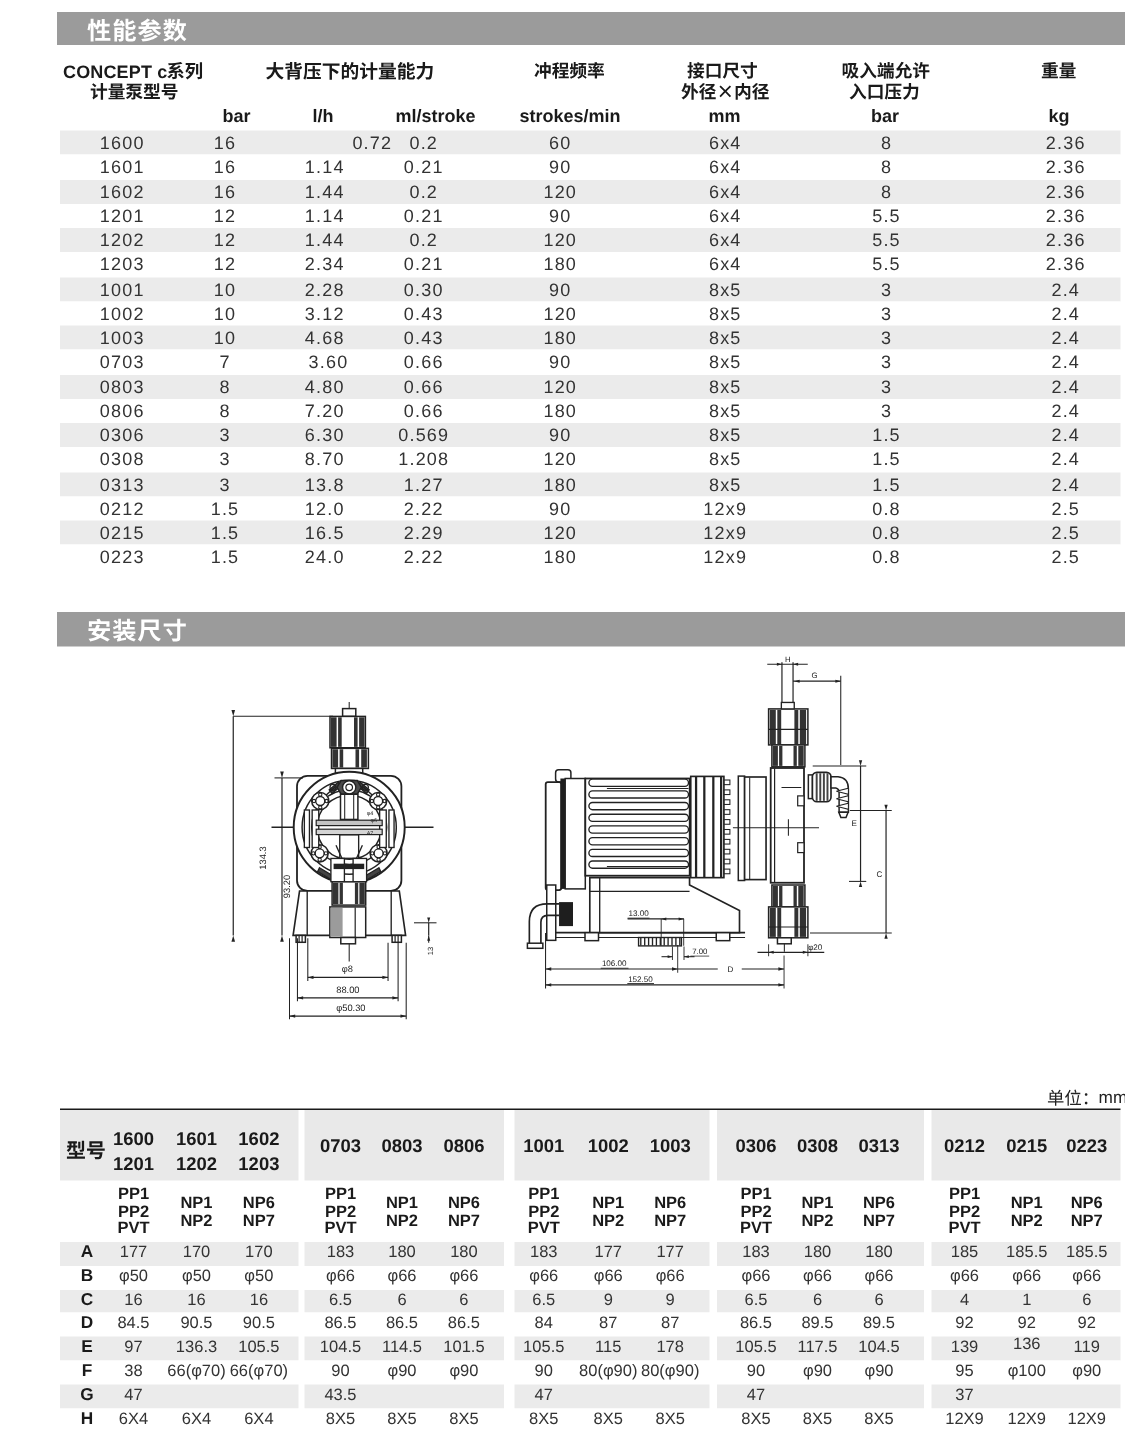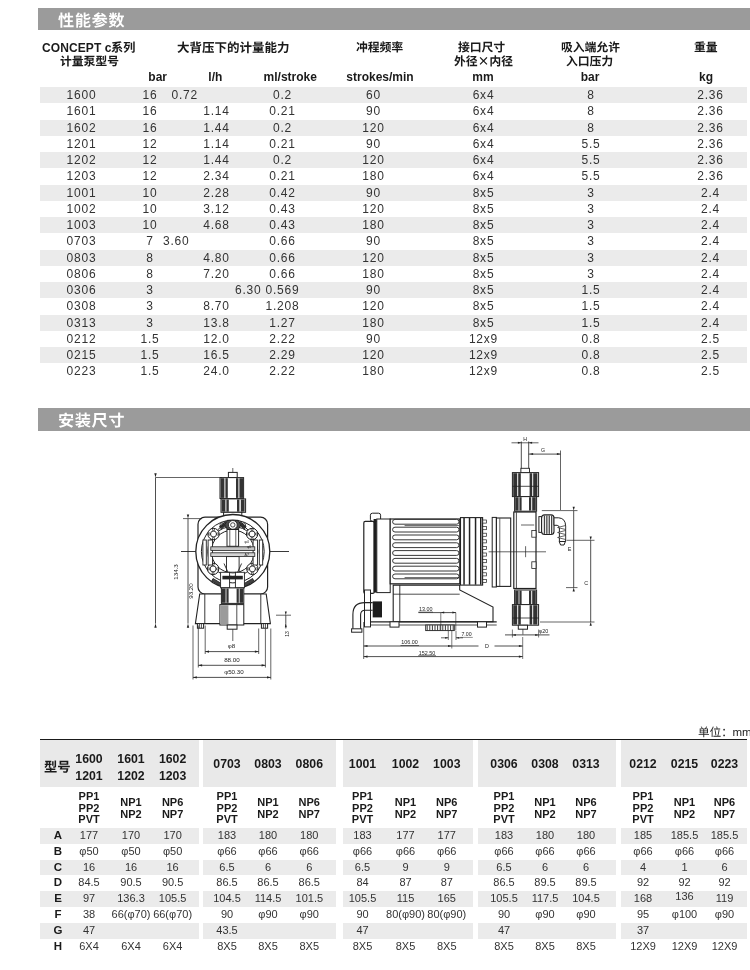--- a/index.html
+++ b/index.html
@@ -82,21 +82,21 @@
 <div class="abs bh" style="left:155.3px;top:70px;width:120px;font-size:12px;text-align:center">l/h</div>
 <div class="abs bh" style="left:230.3px;top:70px;width:120px;font-size:12px;text-align:center">ml/stroke</div>
 <div class="abs bh" style="left:320px;top:70px;width:120px;font-size:12px;text-align:center">strokes/min</div>
 <div class="abs bh" style="left:423px;top:70px;width:120px;font-size:12px;text-align:center">mm</div>
 <div class="abs bh" style="left:530px;top:70px;width:120px;font-size:12px;text-align:center">bar</div>
 <div class="abs bh" style="left:646px;top:70px;width:120px;font-size:12px;text-align:center">kg</div>
 
 <div class="abs" style="left:40px;top:87.0px;width:707px;height:16.25px;background:#ebebeb">
 <div class="abs v" style="left:-3.5px;top:0;width:90px;line-height:16.25px;text-align:center">1600</div>
 <div class="abs v" style="left:65.0px;top:0;width:90px;line-height:16.25px;text-align:center">16</div>
-<div class="abs v" style="left:131.5px;top:0;width:90px;line-height:16.25px;text-align:left">0.72</div>
+<div class="abs v" style="left:131.5px;top:0;width:90px;line-height:16.25px;text-align:right">0.72</div>
 <div class="abs v" style="left:197.5px;top:0;width:90px;line-height:16.25px;text-align:center">0.2</div>
 <div class="abs v" style="left:288.5px;top:0;width:90px;line-height:16.25px;text-align:center">60</div>
 <div class="abs v" style="left:398.5px;top:0;width:90px;line-height:16.25px;text-align:center">6x4</div>
 <div class="abs v" style="left:506.0px;top:0;width:90px;line-height:16.25px;text-align:center">8</div>
 <div class="abs v" style="left:625.5px;top:0;width:90px;line-height:16.25px;text-align:center">2.36</div>
 </div>
 
 <div class="abs" style="left:40px;top:103.2px;width:707px;height:16.25px;background:#ffffff">
 <div class="abs v" style="left:-3.5px;top:0;width:90px;line-height:16.25px;text-align:center">1601</div>
 <div class="abs v" style="left:65.0px;top:0;width:90px;line-height:16.25px;text-align:center">16</div>
@@ -149,21 +149,21 @@
 <div class="abs v" style="left:288.5px;top:0;width:90px;line-height:16.25px;text-align:center">180</div>
 <div class="abs v" style="left:398.5px;top:0;width:90px;line-height:16.25px;text-align:center">6x4</div>
 <div class="abs v" style="left:506.0px;top:0;width:90px;line-height:16.25px;text-align:center">5.5</div>
 <div class="abs v" style="left:625.5px;top:0;width:90px;line-height:16.25px;text-align:center">2.36</div>
 </div>
 
 <div class="abs" style="left:40px;top:184.5px;width:707px;height:16.25px;background:#ebebeb">
 <div class="abs v" style="left:-3.5px;top:0;width:90px;line-height:16.25px;text-align:center">1001</div>
 <div class="abs v" style="left:65.0px;top:0;width:90px;line-height:16.25px;text-align:center">10</div>
 <div class="abs v" style="left:131.5px;top:0;width:90px;line-height:16.25px;text-align:center">2.28</div>
-<div class="abs v" style="left:197.5px;top:0;width:90px;line-height:16.25px;text-align:center">0.42</div>
+<div class="abs v" style="left:197.5px;top:0;width:90px;line-height:16.25px;text-align:center">0.30</div>
 <div class="abs v" style="left:288.5px;top:0;width:90px;line-height:16.25px;text-align:center">90</div>
 <div class="abs v" style="left:398.5px;top:0;width:90px;line-height:16.25px;text-align:center">8x5</div>
 <div class="abs v" style="left:506.0px;top:0;width:90px;line-height:16.25px;text-align:center">3</div>
 <div class="abs v" style="left:625.5px;top:0;width:90px;line-height:16.25px;text-align:center">2.4</div>
 </div>
 
 <div class="abs" style="left:40px;top:200.8px;width:707px;height:16.25px;background:#ffffff">
 <div class="abs v" style="left:-3.5px;top:0;width:90px;line-height:16.25px;text-align:center">1002</div>
 <div class="abs v" style="left:65.0px;top:0;width:90px;line-height:16.25px;text-align:center">10</div>
 <div class="abs v" style="left:131.5px;top:0;width:90px;line-height:16.25px;text-align:center">3.12</div>
@@ -181,21 +181,21 @@
 <div class="abs v" style="left:197.5px;top:0;width:90px;line-height:16.25px;text-align:center">0.43</div>
 <div class="abs v" style="left:288.5px;top:0;width:90px;line-height:16.25px;text-align:center">180</div>
 <div class="abs v" style="left:398.5px;top:0;width:90px;line-height:16.25px;text-align:center">8x5</div>
 <div class="abs v" style="left:506.0px;top:0;width:90px;line-height:16.25px;text-align:center">3</div>
 <div class="abs v" style="left:625.5px;top:0;width:90px;line-height:16.25px;text-align:center">2.4</div>
 </div>
 
 <div class="abs" style="left:40px;top:233.2px;width:707px;height:16.25px;background:#ffffff">
 <div class="abs v" style="left:-3.5px;top:0;width:90px;line-height:16.25px;text-align:center">0703</div>
 <div class="abs v" style="left:65.0px;top:0;width:90px;line-height:16.25px;text-align:center">7</div>
-<div class="abs v" style="left:123px;top:0;width:90px;line-height:16.25px;text-align:left">3.60</div>
+<div class="abs v" style="left:134px;top:0;width:90px;line-height:16.25px;text-align:center">3.60</div>
 <div class="abs v" style="left:197.5px;top:0;width:90px;line-height:16.25px;text-align:center">0.66</div>
 <div class="abs v" style="left:288.5px;top:0;width:90px;line-height:16.25px;text-align:center">90</div>
 <div class="abs v" style="left:398.5px;top:0;width:90px;line-height:16.25px;text-align:center">8x5</div>
 <div class="abs v" style="left:506.0px;top:0;width:90px;line-height:16.25px;text-align:center">3</div>
 <div class="abs v" style="left:625.5px;top:0;width:90px;line-height:16.25px;text-align:center">2.4</div>
 </div>
 
 <div class="abs" style="left:40px;top:249.5px;width:707px;height:16.25px;background:#ebebeb">
 <div class="abs v" style="left:-3.5px;top:0;width:90px;line-height:16.25px;text-align:center">0803</div>
 <div class="abs v" style="left:65.0px;top:0;width:90px;line-height:16.25px;text-align:center">8</div>
@@ -214,21 +214,21 @@
 <div class="abs v" style="left:197.5px;top:0;width:90px;line-height:16.25px;text-align:center">0.66</div>
 <div class="abs v" style="left:288.5px;top:0;width:90px;line-height:16.25px;text-align:center">180</div>
 <div class="abs v" style="left:398.5px;top:0;width:90px;line-height:16.25px;text-align:center">8x5</div>
 <div class="abs v" style="left:506.0px;top:0;width:90px;line-height:16.25px;text-align:center">3</div>
 <div class="abs v" style="left:625.5px;top:0;width:90px;line-height:16.25px;text-align:center">2.4</div>
 </div>
 
 <div class="abs" style="left:40px;top:282.0px;width:707px;height:16.25px;background:#ebebeb">
 <div class="abs v" style="left:-3.5px;top:0;width:90px;line-height:16.25px;text-align:center">0306</div>
 <div class="abs v" style="left:65.0px;top:0;width:90px;line-height:16.25px;text-align:center">3</div>
-<div class="abs v" style="left:131.5px;top:0;width:90px;line-height:16.25px;text-align:right">6.30</div>
+<div class="abs v" style="left:131.5px;top:0;width:90px;line-height:16.25px;text-align:center">6.30</div>
 <div class="abs v" style="left:197.5px;top:0;width:90px;line-height:16.25px;text-align:center">0.569</div>
 <div class="abs v" style="left:288.5px;top:0;width:90px;line-height:16.25px;text-align:center">90</div>
 <div class="abs v" style="left:398.5px;top:0;width:90px;line-height:16.25px;text-align:center">8x5</div>
 <div class="abs v" style="left:506.0px;top:0;width:90px;line-height:16.25px;text-align:center">1.5</div>
 <div class="abs v" style="left:625.5px;top:0;width:90px;line-height:16.25px;text-align:center">2.4</div>
 </div>
 
 <div class="abs" style="left:40px;top:298.2px;width:707px;height:16.25px;background:#ffffff">
 <div class="abs v" style="left:-3.5px;top:0;width:90px;line-height:16.25px;text-align:center">0308</div>
 <div class="abs v" style="left:65.0px;top:0;width:90px;line-height:16.25px;text-align:center">3</div>
@@ -721,25 +721,25 @@
 
 <div class="abs bh" style="left:45px;top:891.3px;width:26px;font-size:11.5px;text-align:center;line-height:15.9px">E</div>
 <div class="abs v2" style="left:56.0px;top:891.3px;width:66px;line-height:15.9px;text-align:center">97</div>
 <div class="abs v2" style="left:98.0px;top:891.3px;width:66px;line-height:15.9px;text-align:center">136.3</div>
 <div class="abs v2" style="left:139.6px;top:891.3px;width:66px;line-height:15.9px;text-align:center">105.5</div>
 <div class="abs v2" style="left:194.0px;top:891.3px;width:66px;line-height:15.9px;text-align:center">104.5</div>
 <div class="abs v2" style="left:235.0px;top:891.3px;width:66px;line-height:15.9px;text-align:center">114.5</div>
 <div class="abs v2" style="left:276.3px;top:891.3px;width:66px;line-height:15.9px;text-align:center">101.5</div>
 <div class="abs v2" style="left:329.5px;top:891.3px;width:66px;line-height:15.9px;text-align:center">105.5</div>
 <div class="abs v2" style="left:372.5px;top:891.3px;width:66px;line-height:15.9px;text-align:center">115</div>
-<div class="abs v2" style="left:413.8px;top:891.3px;width:66px;line-height:15.9px;text-align:center">165</div>
+<div class="abs v2" style="left:413.8px;top:891.3px;width:66px;line-height:15.9px;text-align:center">178</div>
 <div class="abs v2" style="left:471.0px;top:891.3px;width:66px;line-height:15.9px;text-align:center">105.5</div>
 <div class="abs v2" style="left:512.0px;top:891.3px;width:66px;line-height:15.9px;text-align:center">117.5</div>
 <div class="abs v2" style="left:553.0px;top:891.3px;width:66px;line-height:15.9px;text-align:center">104.5</div>
-<div class="abs v2" style="left:610.0px;top:891.3px;width:66px;line-height:15.9px;text-align:center">168</div>
+<div class="abs v2" style="left:610.0px;top:891.3px;width:66px;line-height:15.9px;text-align:center">139</div>
 <div class="abs v2" style="left:651.5px;top:889px;width:66px;line-height:15.9px;text-align:center">136</div>
 <div class="abs v2" style="left:691.5px;top:891.3px;width:66px;line-height:15.9px;text-align:center">119</div>
 
 <div class="abs bh" style="left:45px;top:907.2px;width:26px;font-size:11.5px;text-align:center;line-height:15.9px">F</div>
 <div class="abs v2" style="left:56.0px;top:907.2px;width:66px;line-height:15.9px;text-align:center">38</div>
 <div class="abs v2" style="left:98.0px;top:907.2px;width:66px;line-height:15.9px;text-align:center">66(φ70)</div>
 <div class="abs v2" style="left:139.6px;top:907.2px;width:66px;line-height:15.9px;text-align:center">66(φ70)</div>
 <div class="abs v2" style="left:194.0px;top:907.2px;width:66px;line-height:15.9px;text-align:center">90</div>
 <div class="abs v2" style="left:235.0px;top:907.2px;width:66px;line-height:15.9px;text-align:center">φ90</div>
 <div class="abs v2" style="left:276.3px;top:907.2px;width:66px;line-height:15.9px;text-align:center">φ90</div>

